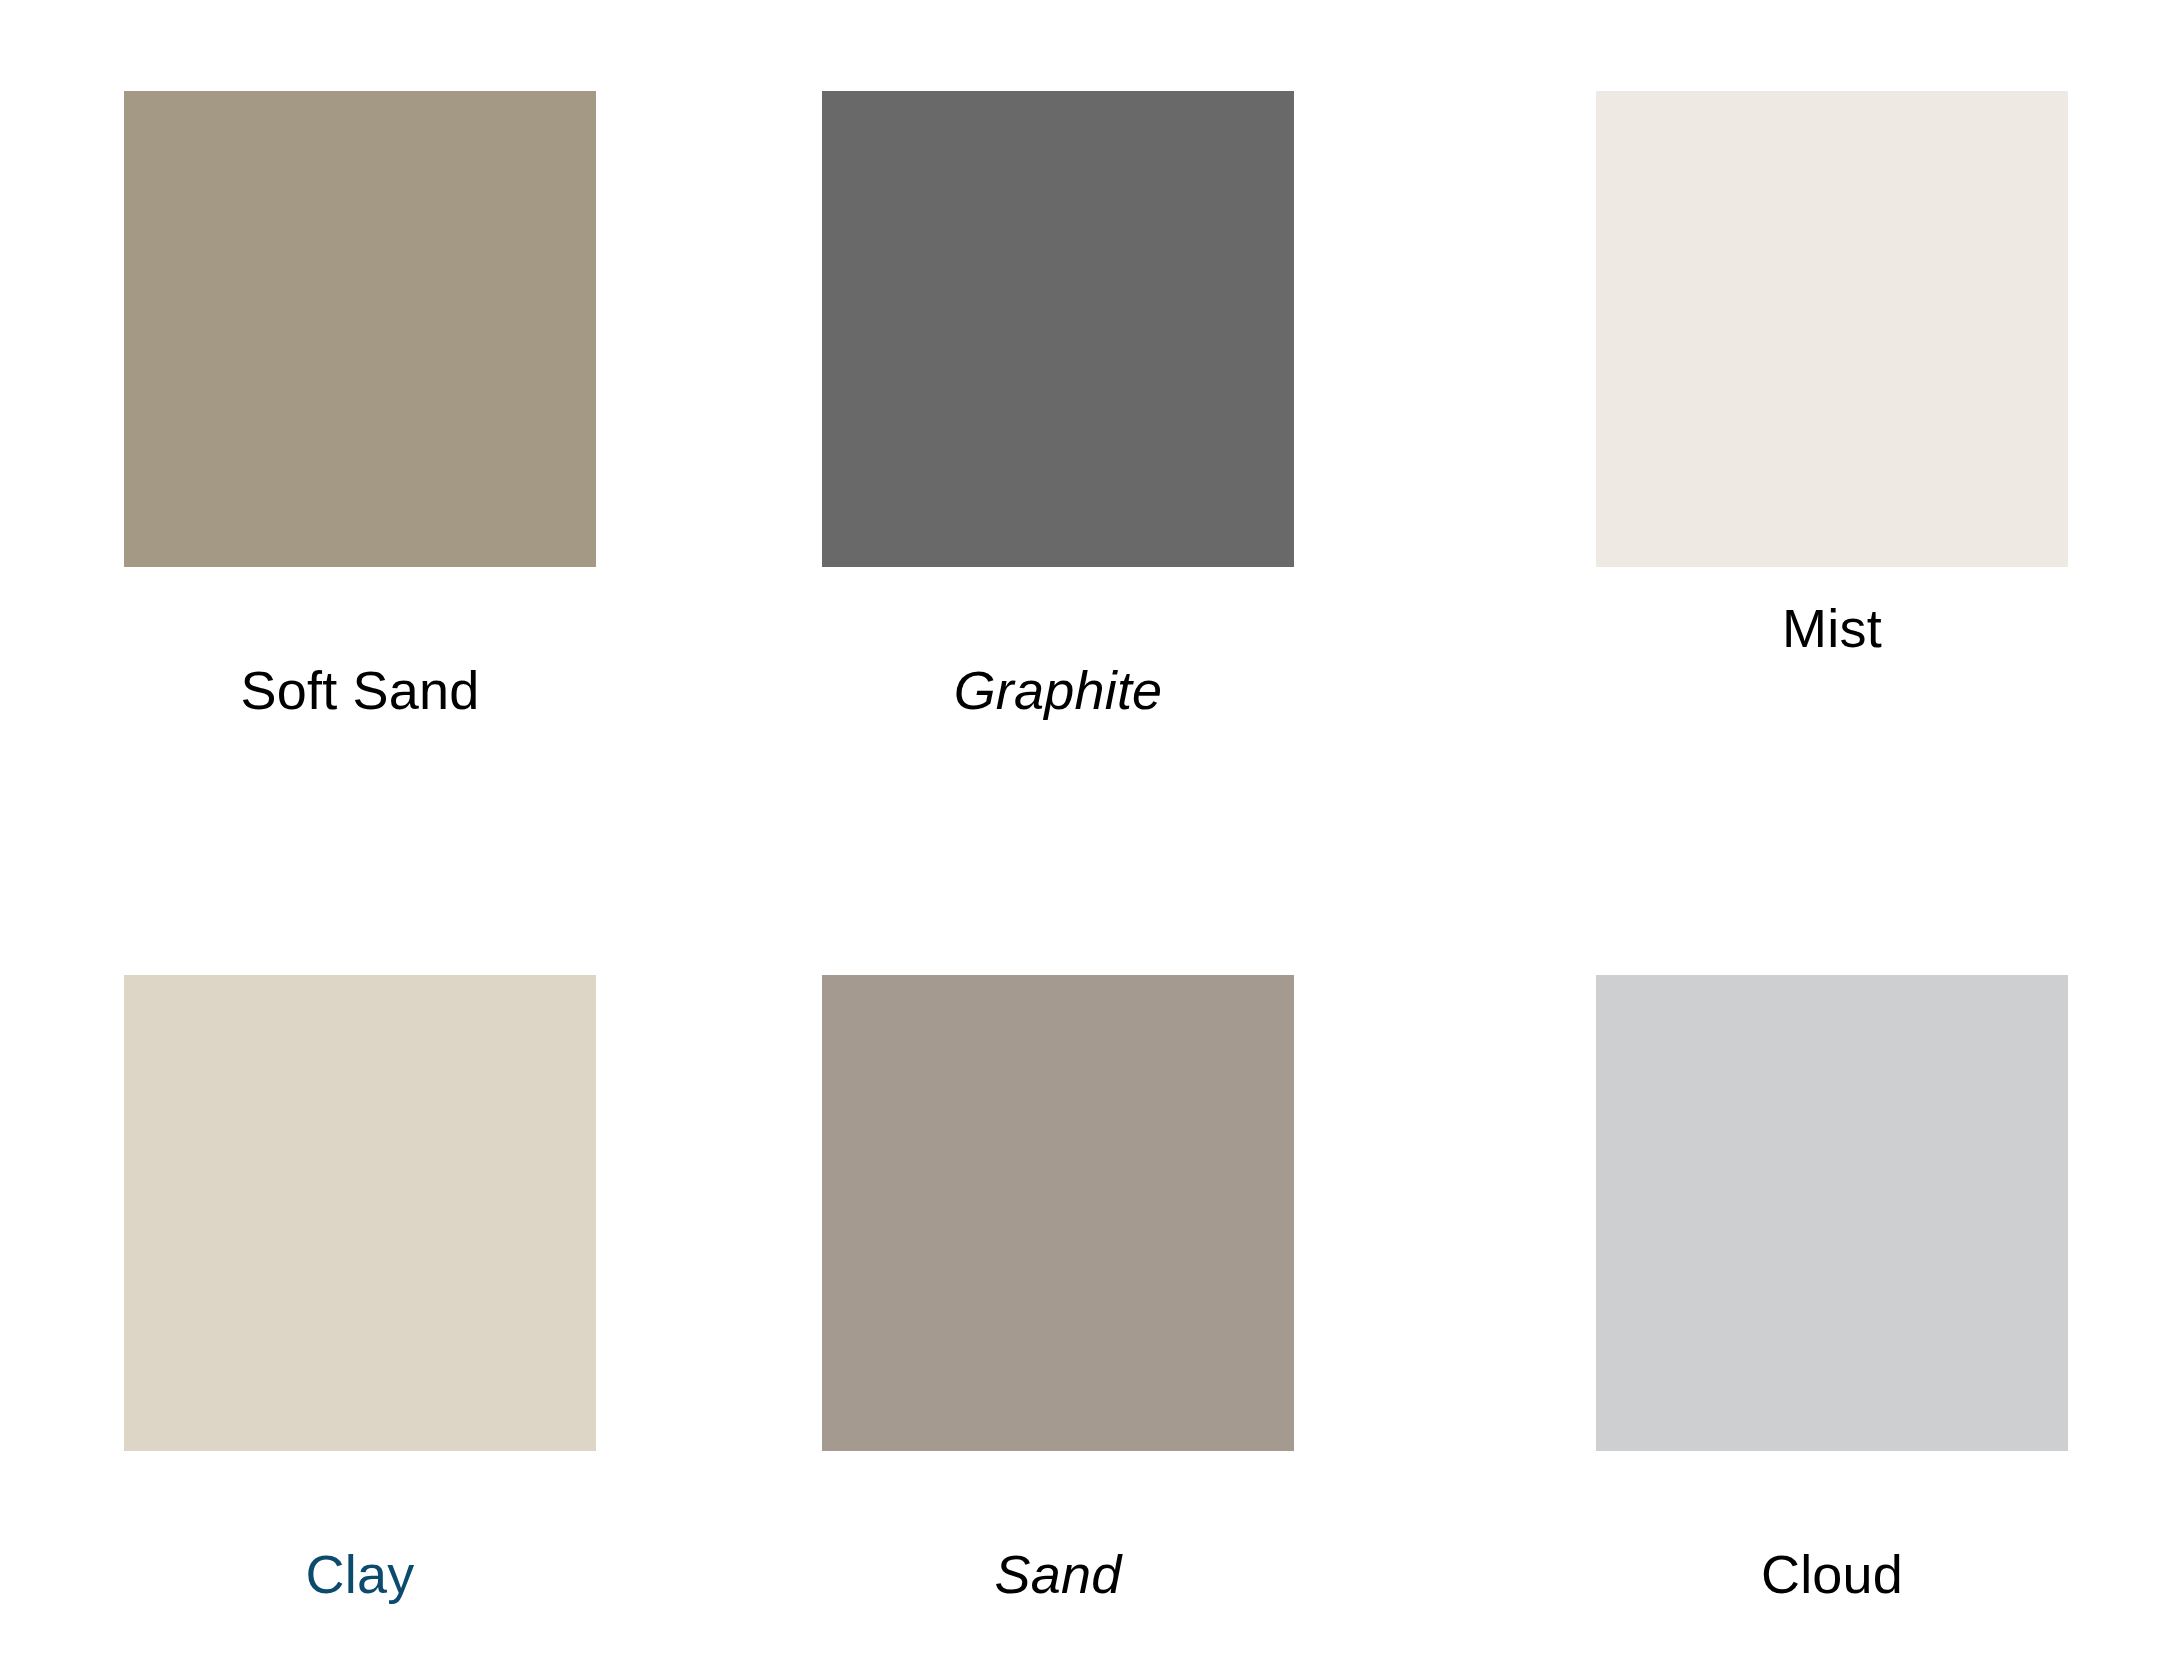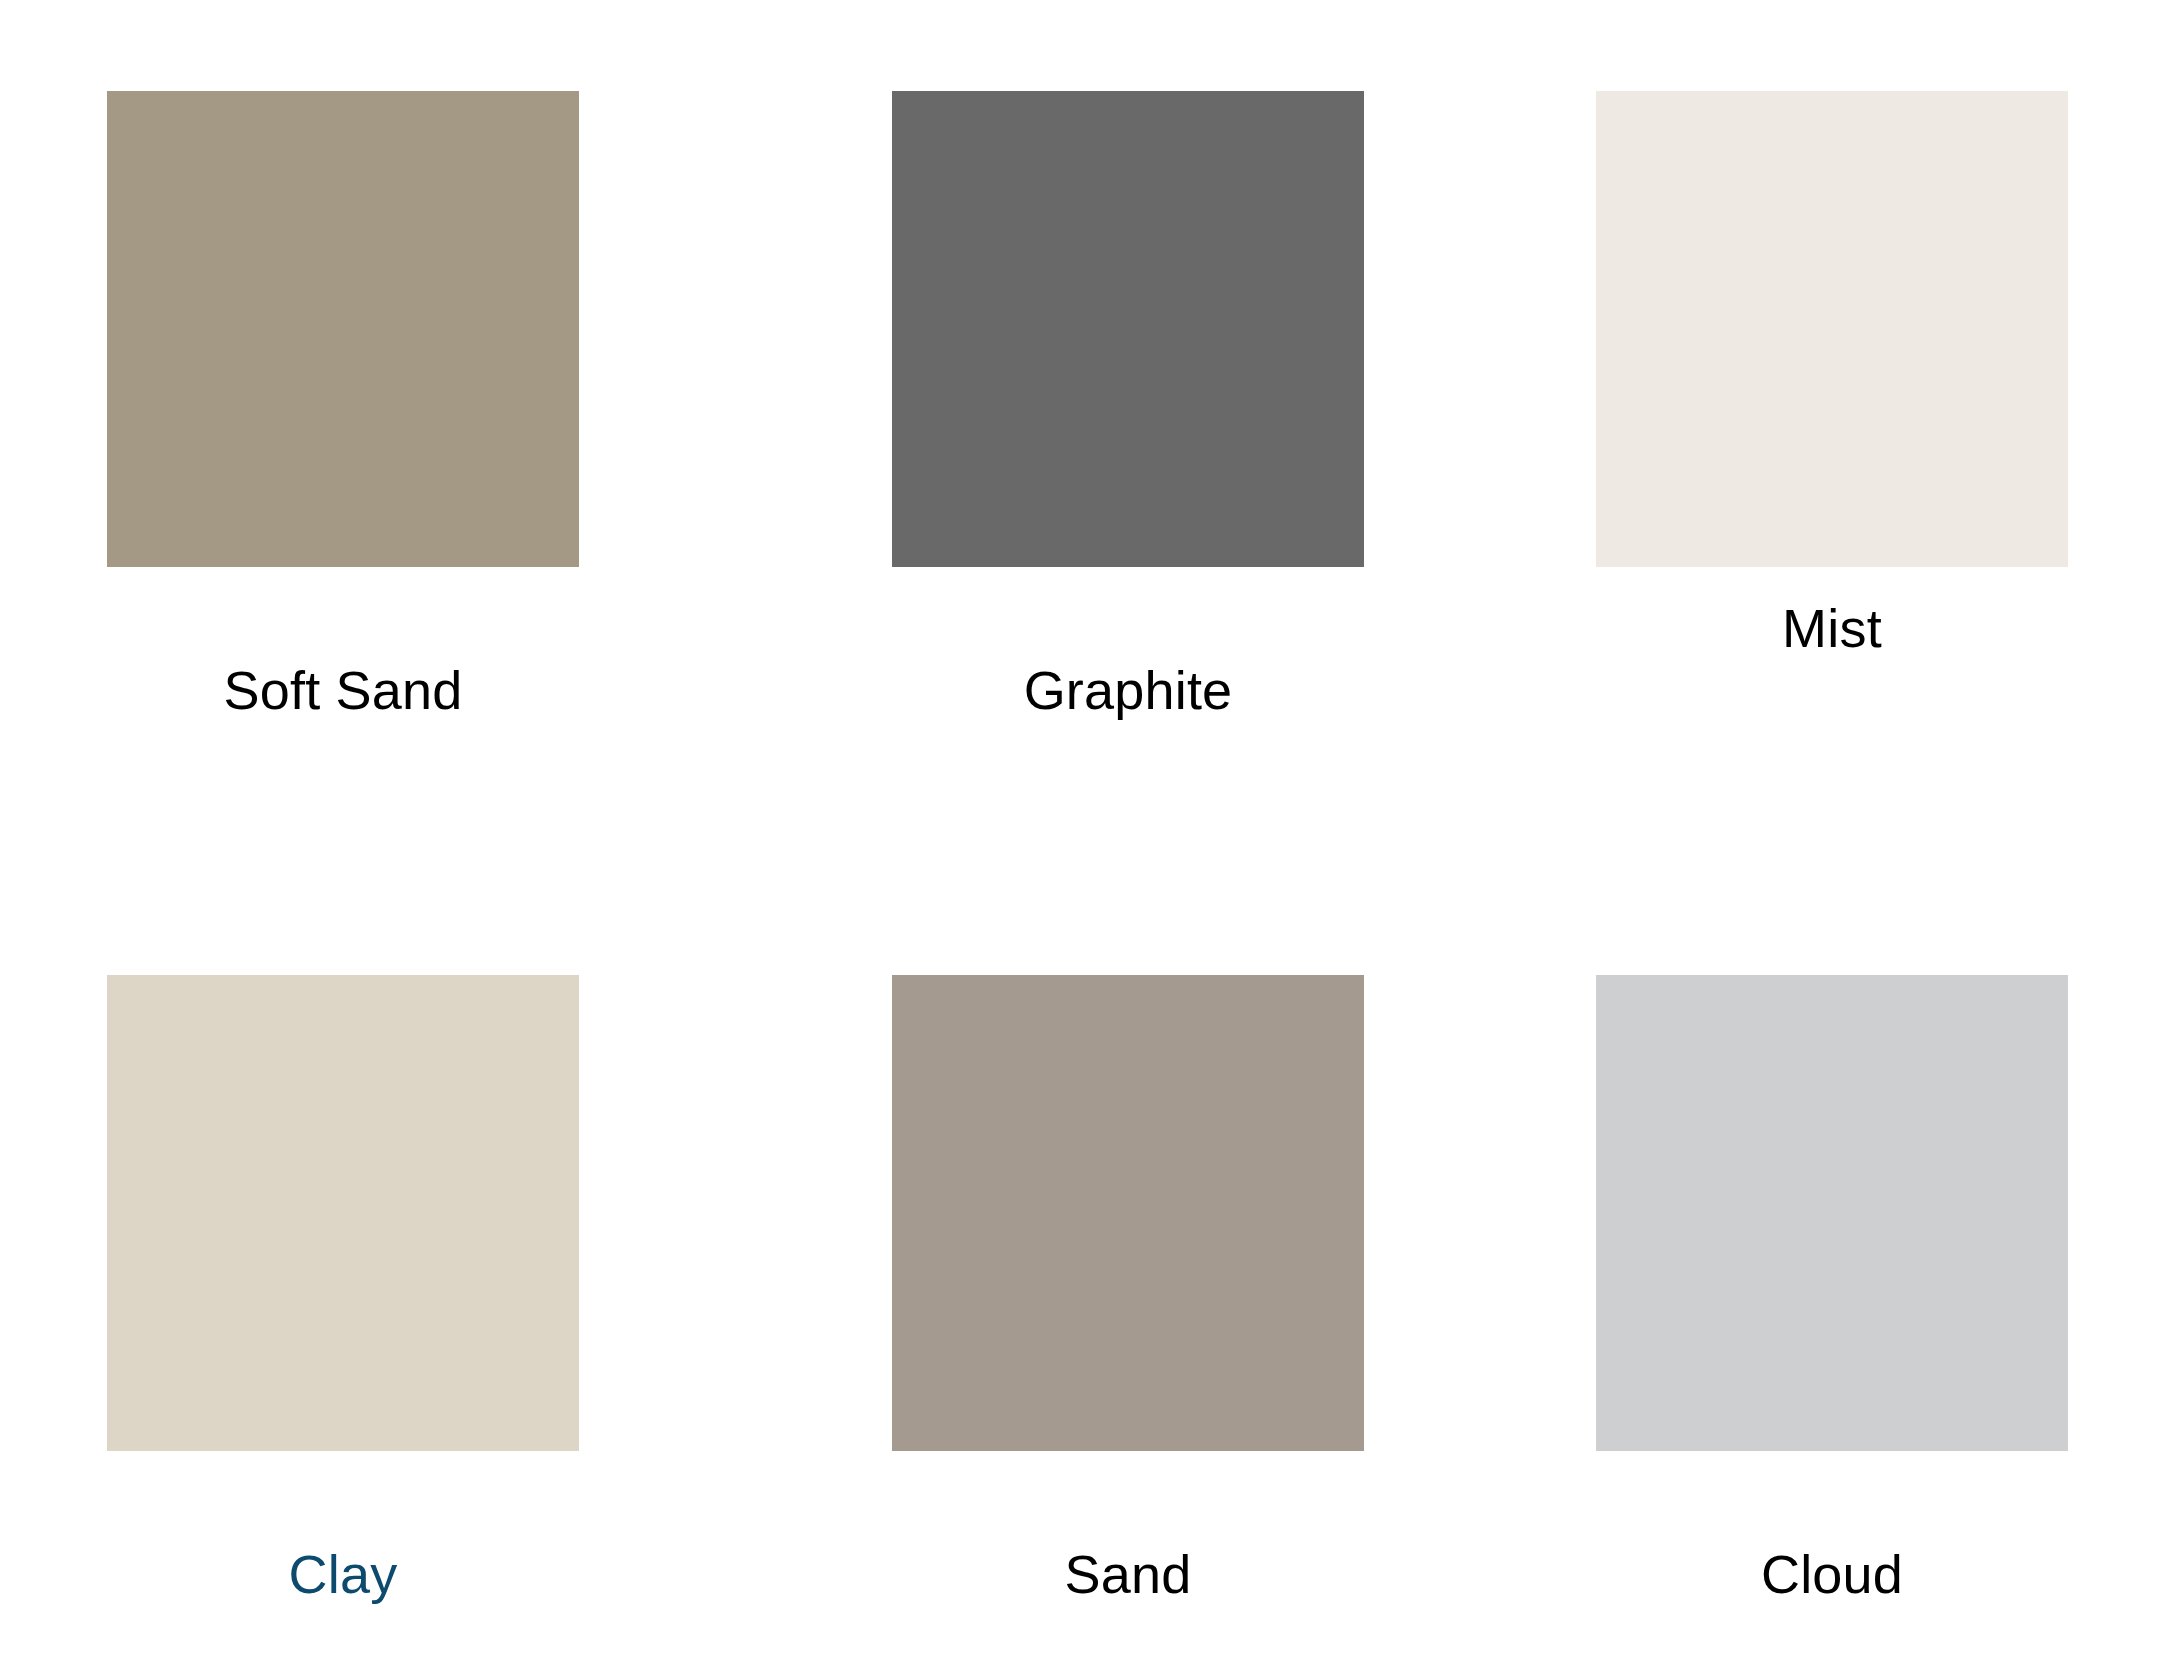--- a/index.html
+++ b/index.html
@@ -31,22 +31,22 @@
     display: block;
   }
   .swatch-row.row-1 { top: 91px; }
   .swatch-row.row-2 { top: 975px; }
 
   .swatch-cell {
     position: absolute;
     top: 0;
     width: 472px;
   }
-  .swatch-cell.col-1 { left: 107px; }
-  .swatch-cell.col-2 { left: 892px; }
+  .swatch-cell.col-1 { left: 124px; }
+  .swatch-cell.col-2 { left: 822px; font-style: italic; }
   .swatch-cell.col-3 { left: 1596px; }
 
   .swatch-chip {
     width: 472px;
     height: 476px;
     display: block;
   }
 
   .swatch-label {
     display: block;

